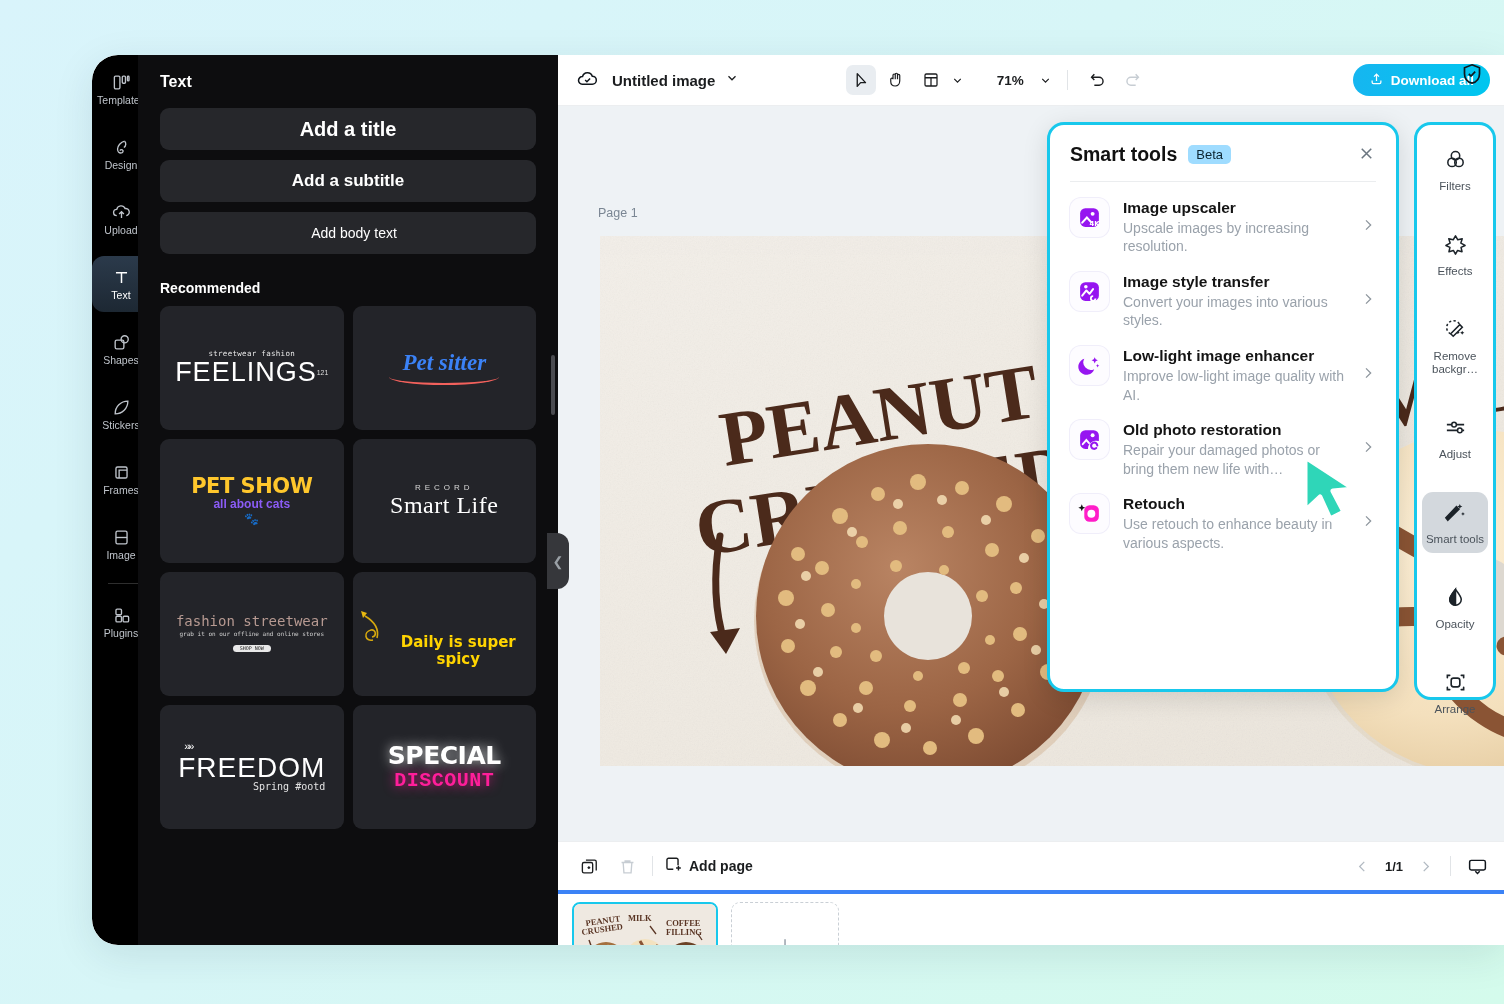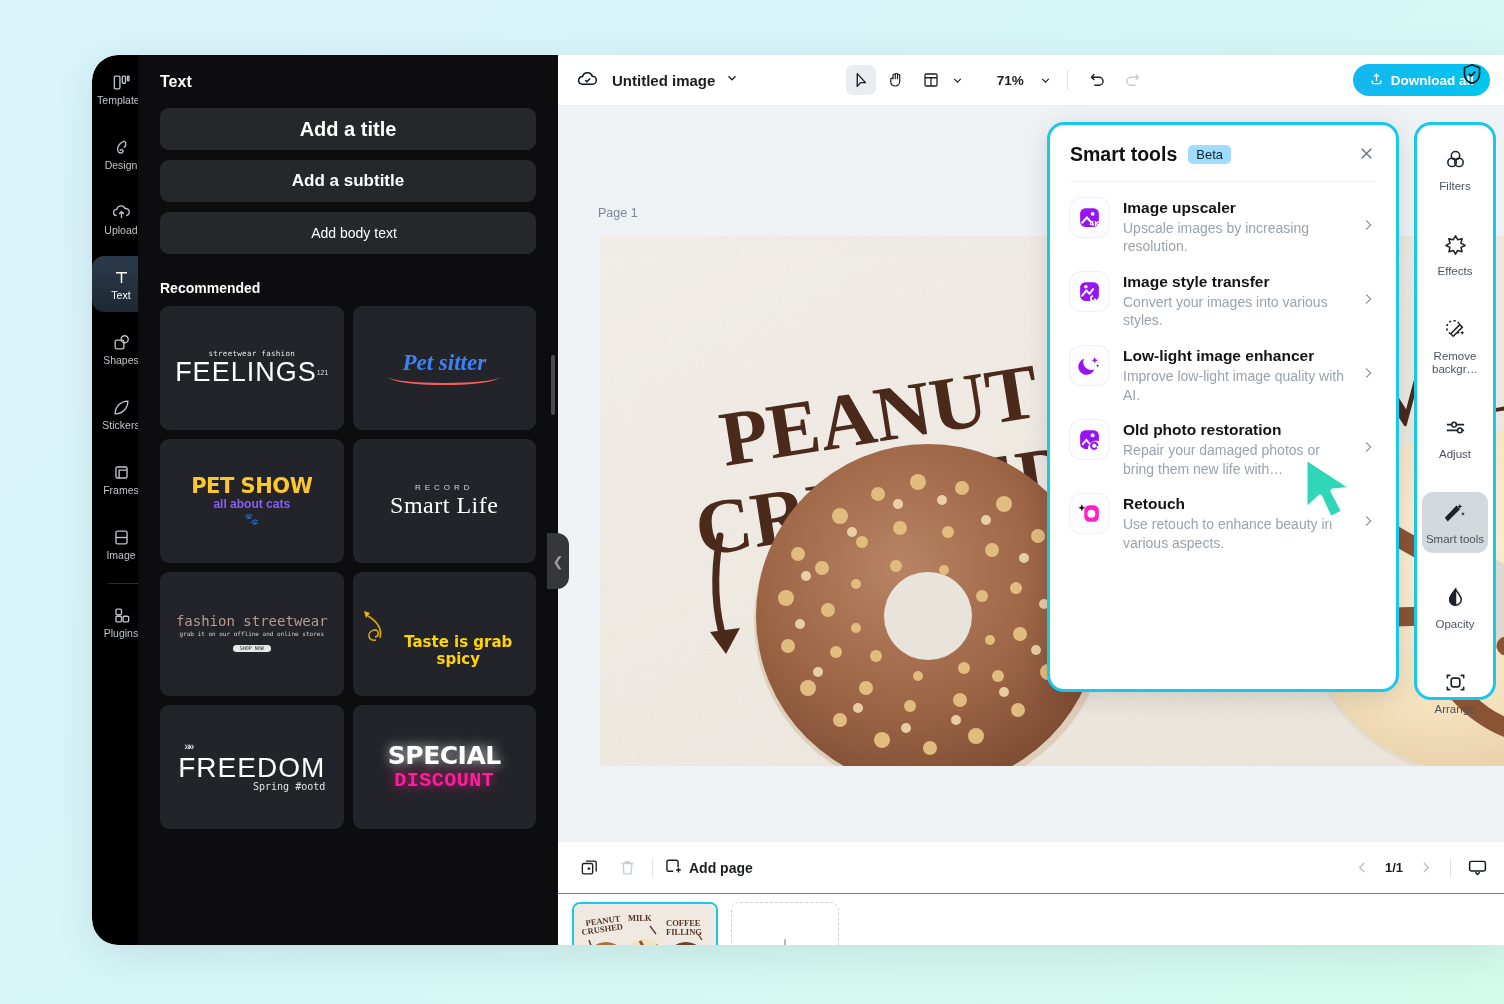--- a/index.html
+++ b/index.html
@@ -89,21 +89,21 @@
   #download-btn{
     height:32px; background:linear-gradient(90deg,#16b6f0,#00c6ef); border:none; border-radius:17px;
     color:#fff; font-size:13.5px; font-weight:bold; padding:0 16px; display:flex; align-items:center; gap:7px;
     cursor:pointer; font-family:inherit;
   }
   #canvas-area{ position:absolute; left:0; top:51px; right:0; bottom:104px; background:#eef2f5; overflow:hidden; }
   #page-label{ position:absolute; left:40px; top:100px; font-size:12.5px; color:#7a8693; }
   #artboard{ position:absolute; left:42px; top:130px; width:1037px; height:530px; overflow:hidden; background:#efe9e2; }
   
   #bottombar{ position:absolute; left:0; right:0; bottom:0; height:104px; background:#fff; border-top:1px solid #eceef0; }
-  #bb-tools{ height:52px; display:flex; align-items:center; padding:12px 16px; border-bottom:1px solid #3b82f6; }
+  #bb-tools{ height:52px; display:flex; align-items:center; padding:12px 16px; border-bottom:4px solid #3b82f6; }
   #add-page-btn{ display:flex; align-items:center; gap:7px; font-size:14px; font-weight:bold; color:#1b1d1f; cursor:pointer; }
   #pager{ margin-left:auto; display:flex; align-items:center; gap:14px; color:#b2bac2; }
   #page-count{ font-size:13px; font-weight:bold; color:#1b1d1f; }
   #thumbs{ display:flex; align-items:center; gap:13px; padding:8px 0 0 14px; }
   .thumb{ width:146px; height:86px; border-radius:8px; overflow:hidden; position:relative; cursor:pointer; }
   .thumb.sel{ border:2px solid #18c8ec; }
   .thumb-add{ width:108px; height:86px; border:1px dashed #c9cfd5; border-radius:9px; display:flex; align-items:center; justify-content:center; color:#aab2ba; font-size:25px; cursor:pointer; }
   
   #smart-tools{
     position:absolute; left:1047px; top:122px; width:352px; height:570px;
@@ -270,21 +270,21 @@
       </div>
 
       <div class="tpl">
         <span class="arrow">
           <svg width="50" height="52" viewBox="0 0 50 52" fill="none" stroke="#d6a80e" stroke-width="1.6" style="margin-left:-22px">
             <path d="M14 10c10 6 14 14 12 22M22 34c-8 2-10-8-2-10 5-1 6 6 1 7"></path>
             <path d="M10 5l6 2-4 5z" fill="#e9b90f" stroke="none"></path>
           </svg>
         </span>
         <div class="tpl-inner t-spicy" style="margin-top:34px">
-          <span class="a">Taste is grab</span><br>
+          <span class="a">Daily is super</span><br>
           <span class="a">spicy</span>
         </div>
       </div>
 
       <div class="tpl">
         <div class="tpl-inner t-freedom">
           <span class="chev">»»</span>
           <span class="a">FREEDOM</span>
           <span class="b">Spring #ootd</span>
         </div>

